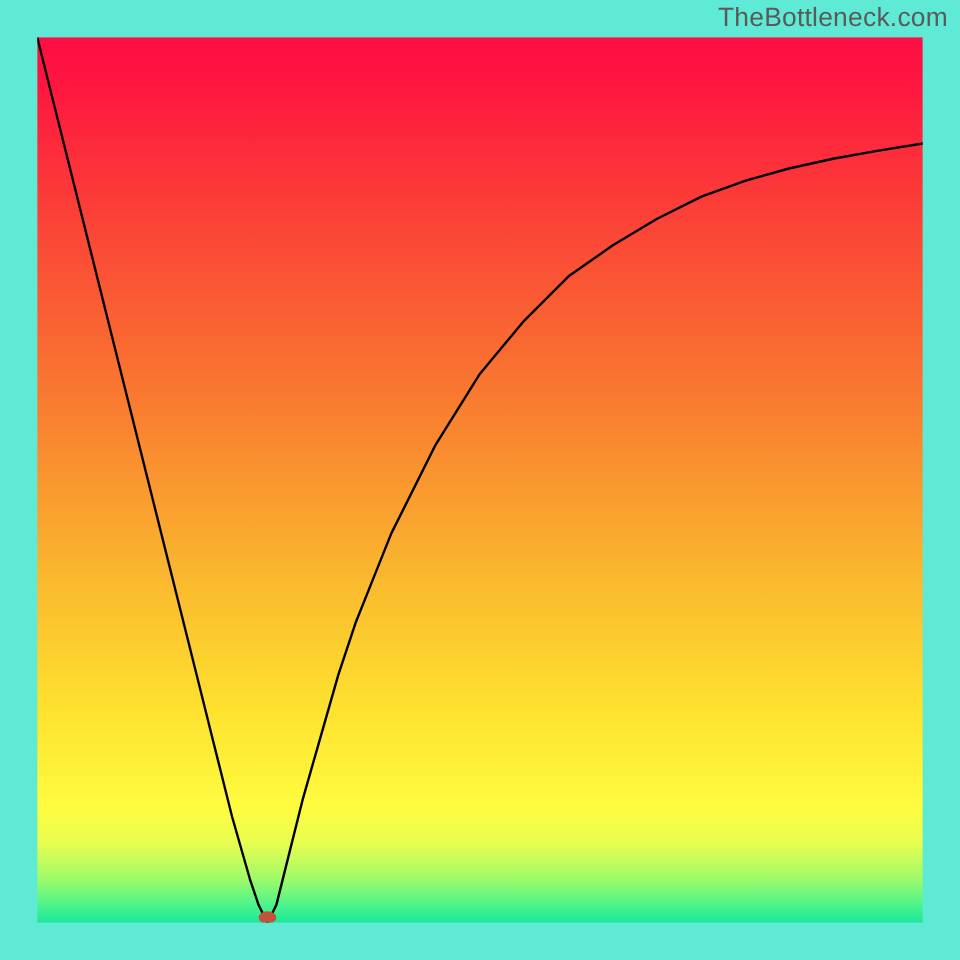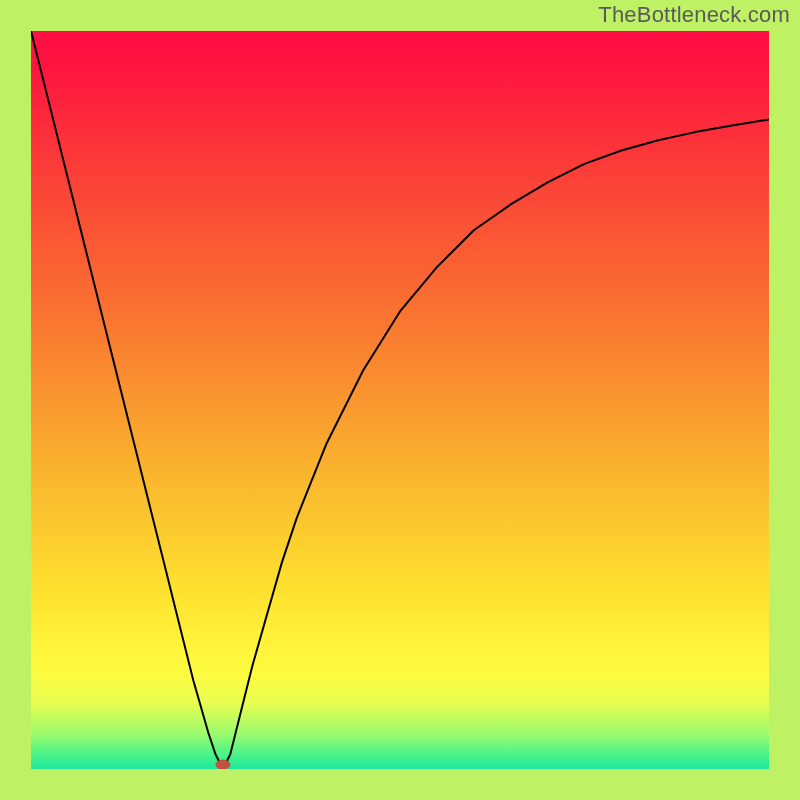--- a/index.html
+++ b/index.html
@@ -8,21 +8,21 @@
     width: 800px;
     height: 800px;
     overflow: hidden;
     font-family: Arial, Helvetica, sans-serif;
     background: #ffffff;
   }
   .frame {
     position: relative;
     width: 800px;
     height: 800px;
-    background: #bef264;
+    background: #5eead4;
     box-sizing: border-box;
   }
   .watermark {
     position: absolute;
     top: 2px;
     right: 10px;
     font-size: 22px;
     font-weight: 500;
     color: #5a5a5a;
     z-index: 50;

